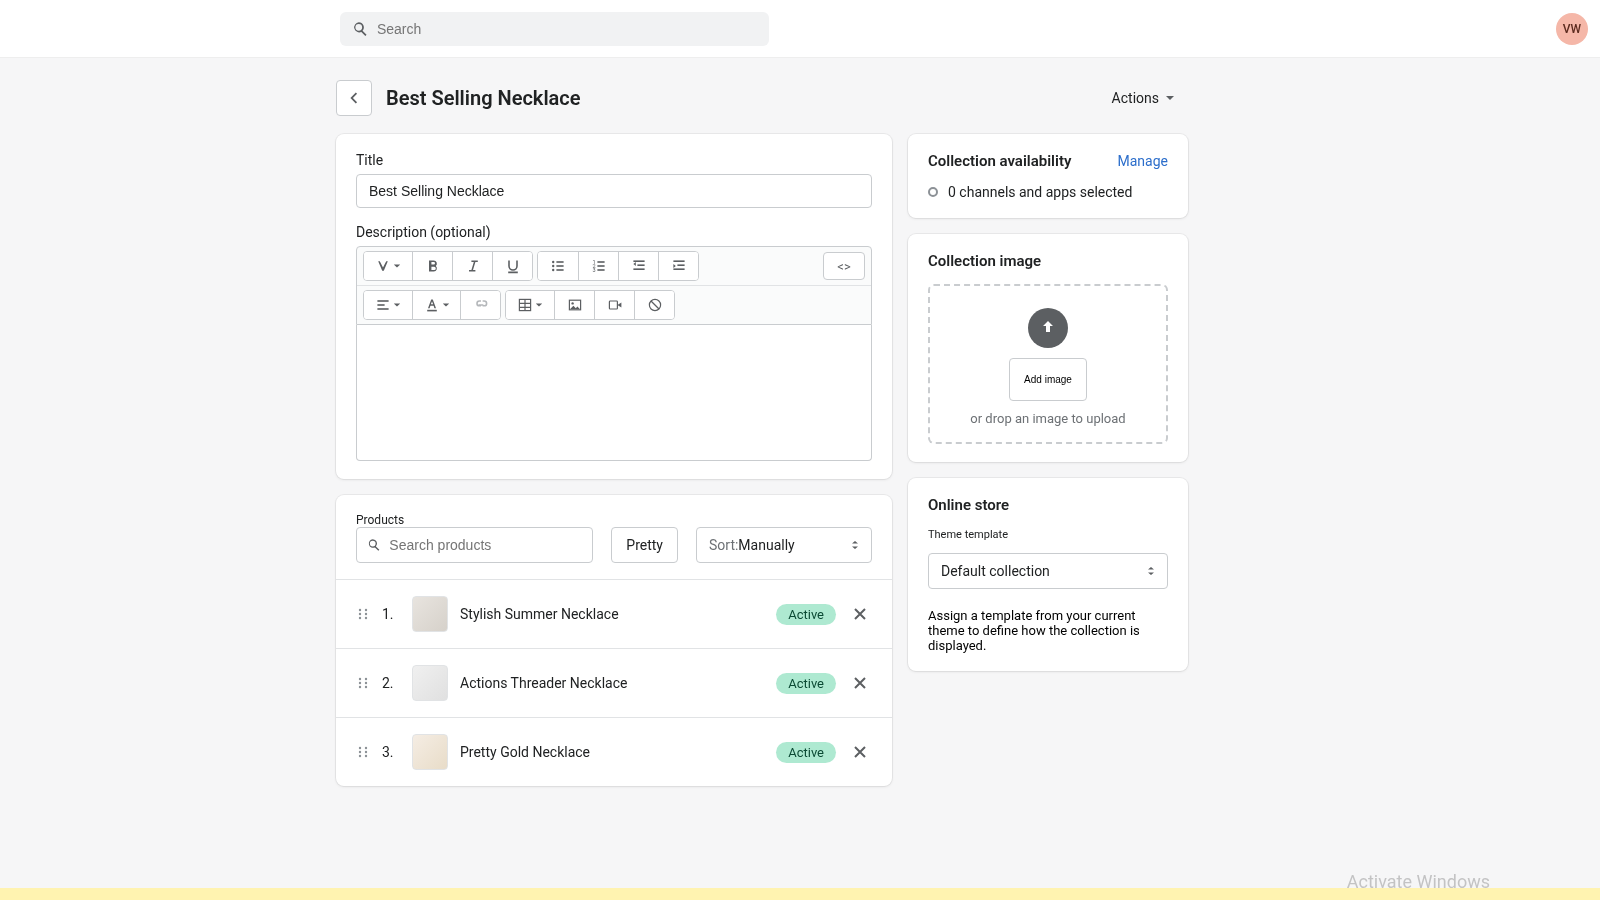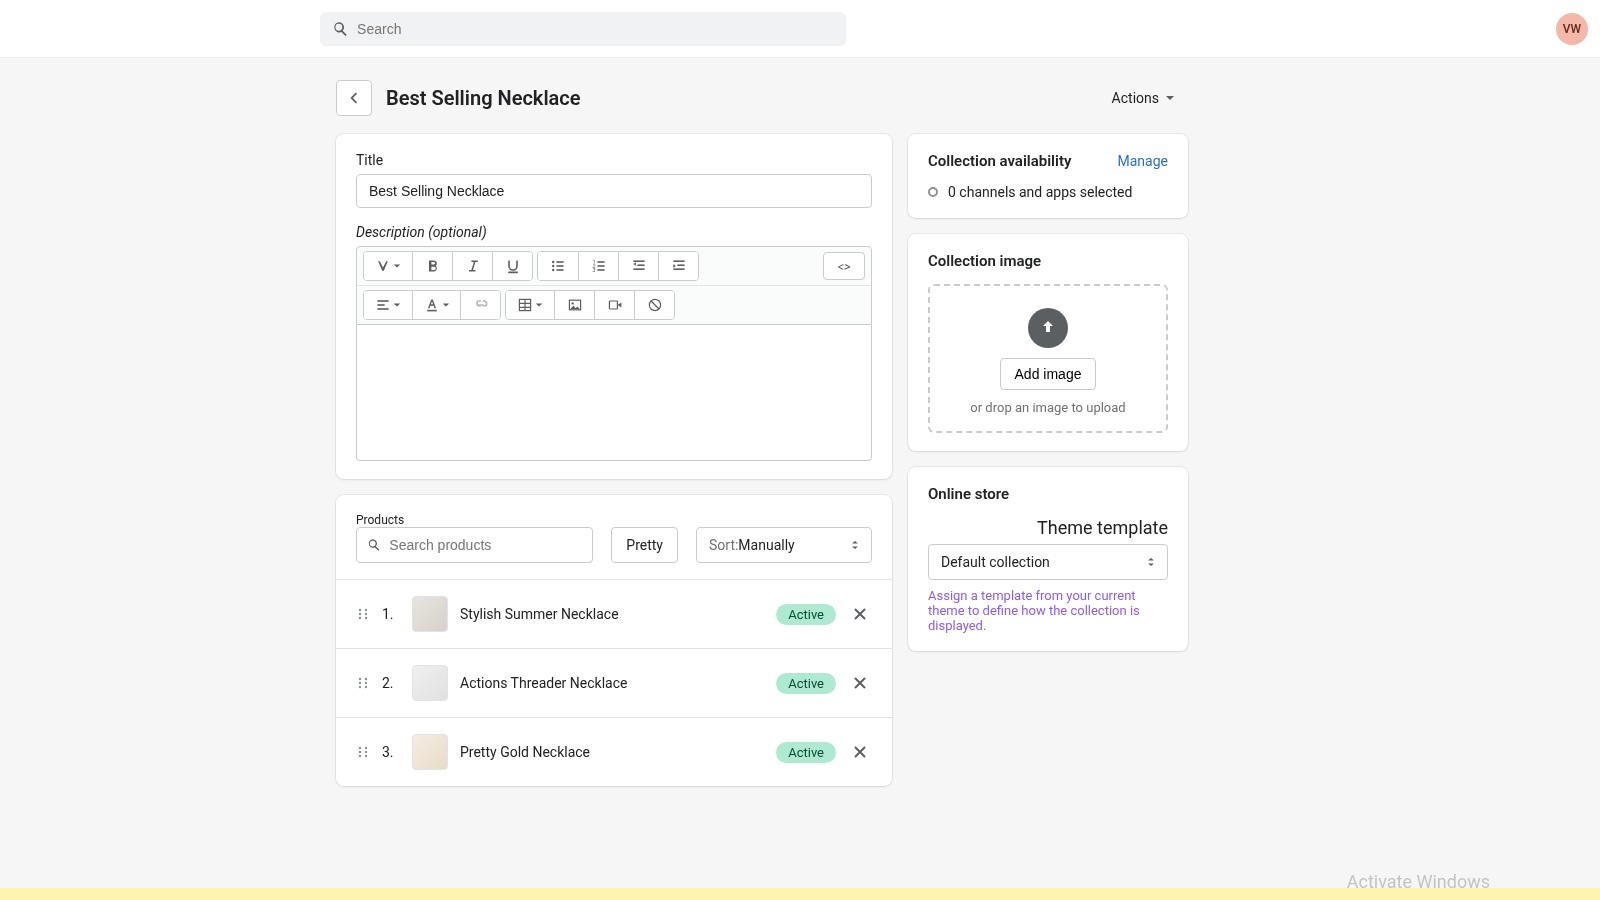--- a/index.html
+++ b/index.html
@@ -1,19 +1,19 @@
 <!DOCTYPE html>
 <html><head>
 <meta charset="utf-8">
 <style>
 * { box-sizing: border-box; margin: 0; padding: 0; }
 body { font-family: -apple-system, BlinkMacSystemFont, "Segoe UI", Roboto, sans-serif; background: #f6f6f7; color: #202223; width: 1600px; height: 900px; overflow: hidden; position: relative; }
 
 .topbar { background: #fff; height: 58px; display: flex; align-items: center; padding: 0 16px; border-bottom: 1px solid #eee; position: relative; }
-.search-wrap { position: absolute; left: 320px; width: 526px; }
+.search-wrap { position: absolute; left: 340px; width: 429px; }
 .search-box { display: flex; align-items: center; background: #f1f2f3; border-radius: 6px; height: 34px; padding: 0 12px; width: 100%; }
 .search-box svg { width: 18px; height: 18px; fill: #5c5f62; }
 .search-box input { border: none; background: transparent; outline: none; margin-left: 8px; font-size: 14px; width: 100%; color: #6d7175; }
 .avatar { position: absolute; right: 12px; width: 32px; height: 32px; border-radius: 50%; background: #f5b7a8; display: flex; align-items: center; justify-content: center; font-size: 12px; font-weight: 500; color: #5c2b1f; }
 
 .page { padding: 20px 0 0 0; }
 .page-header { width: 843px; margin-left: 336px; display: flex; align-items: center; position: relative; height: 40px; margin-bottom: 16px; }
 .back-btn { width: 36px; height: 36px; border: 1px solid #c9cccf; border-radius: 4px; background: #fff; display: flex; align-items: center; justify-content: center; cursor: pointer; }
 .back-btn svg { width: 18px; height: 18px; fill: #5c5f62; }
 .page-title { font-size: 20px; font-weight: 600; margin-left: 14px; }
@@ -23,21 +23,21 @@
 .cols { display: flex; gap: 16px; margin-left: 336px; }
 .col-main { width: 556px; display: flex; flex-direction: column; gap: 16px; }
 .col-side { width: 280px; display: flex; flex-direction: column; gap: 16px; }
 
 .card { background: #fff; border-radius: 8px; box-shadow: 0 0 0 1px rgba(0,0,0,0.05), 0 1px 3px rgba(0,0,0,0.08); }
 .card-pad { padding: 18px 20px; }
 
 .label { font-size: 14px; color: #202223; margin-bottom: 6px; display: block; }
 .text-input { width: 100%; border: 1px solid #c9cccf; border-radius: 4px; padding: 8px 12px; font-size: 14px; color: #202223; }
 
-.desc-block { margin-top: 16px; font-style: italic; }
+.desc-block { margin-top: 16px; }
 .toolbar { border: 1px solid #c9cccf; border-radius: 4px 4px 0 0; background: #fafbfb; }
 .toolbar-row { display: flex; align-items: center; padding: 4px 6px; gap: 4px; }
 .toolbar-row + .toolbar-row { border-top: 1px solid #e1e3e5; }
 .btn-group { display: flex; border: 1px solid #c9cccf; border-radius: 4px; overflow: hidden; background: #fff; }
 .btn-group .tbtn + .tbtn { border-left: 1px solid #c9cccf; }
 .tbtn { width: 40px; height: 28px; display: flex; align-items: center; justify-content: center; cursor: pointer; background: #fff; }
 .tbtn.wide { width: 48px; gap: 2px; }
 .tbtn svg { width: 16px; height: 16px; fill: #5c5f62; }
 .tbtn .caret { width: 8px; height: 8px; }
 .tbtn.disabled svg { fill: #b5b8bb; }
@@ -71,27 +71,27 @@
 
 .side-head { display: flex; justify-content: space-between; align-items: center; margin-bottom: 14px; }
 .side-head h3 { font-size: 15px; font-weight: 600; }
 .manage-link { color: #2c6ecb; font-size: 14px; cursor: pointer; }
 .avail-row { display: flex; align-items: center; gap: 10px; font-size: 14px; }
 .avail-dot { width: 10px; height: 10px; border: 2px solid #8c9196; border-radius: 50%; }
 
 .dropzone { border: 2px dashed #c9cccf; border-radius: 6px; padding: 22px 10px 16px 10px; display: flex; flex-direction: column; align-items: center; gap: 10px; }
 .up-circle { width: 40px; height: 40px; border-radius: 50%; background: #5c5f62; display: flex; align-items: center; justify-content: center; }
 .up-circle svg { width: 20px; height: 20px; fill: #fff; }
-.add-img-btn { border: 1px solid #c9cccf; background: #fff; border-radius: 4px; padding: 7px 14px; font-size: 14px; cursor: pointer; }
+.add-img-btn { border: 1px solid #c9cccf; background: #fff; border-radius: 4px; padding: 15px 14px; font-size: 10px; cursor: pointer; }
 .drop-hint { font-size: 13px; color: #6d7175; }
 
-.theme-label { font-size: 18px; margin-bottom: 6px; text-align: right; }
+.theme-label { font-size: 11px; margin-bottom: 12px; }
 .theme-select { width: 100%; border: 1px solid #c9cccf; border-radius: 4px; height: 36px; padding: 0 28px 0 12px; display: flex; align-items: center; font-size: 14px; position: relative; cursor: pointer; }
 .theme-select svg { position: absolute; right: 10px; width: 12px; height: 12px; fill: #5c5f62; }
-.help-text { font-size: 13px; color: #8b5cf6; margin-top: 8px; }
+.help-text { font-size: 13px; color: #000000; margin-top: 19px; }
 
 .watermark { position: absolute; right: 110px; bottom: 8px; color: rgba(100,100,100,0.35); font-size: 18px; pointer-events: none; }
 .yellow-strip { position: absolute; left: 0; right: 0; bottom: 0; height: 12px; background: #fff3b0; }
 </style>
 </head>
 <body>
 
 <div class="topbar">
   <div class="search-wrap">
     <div class="search-box">

